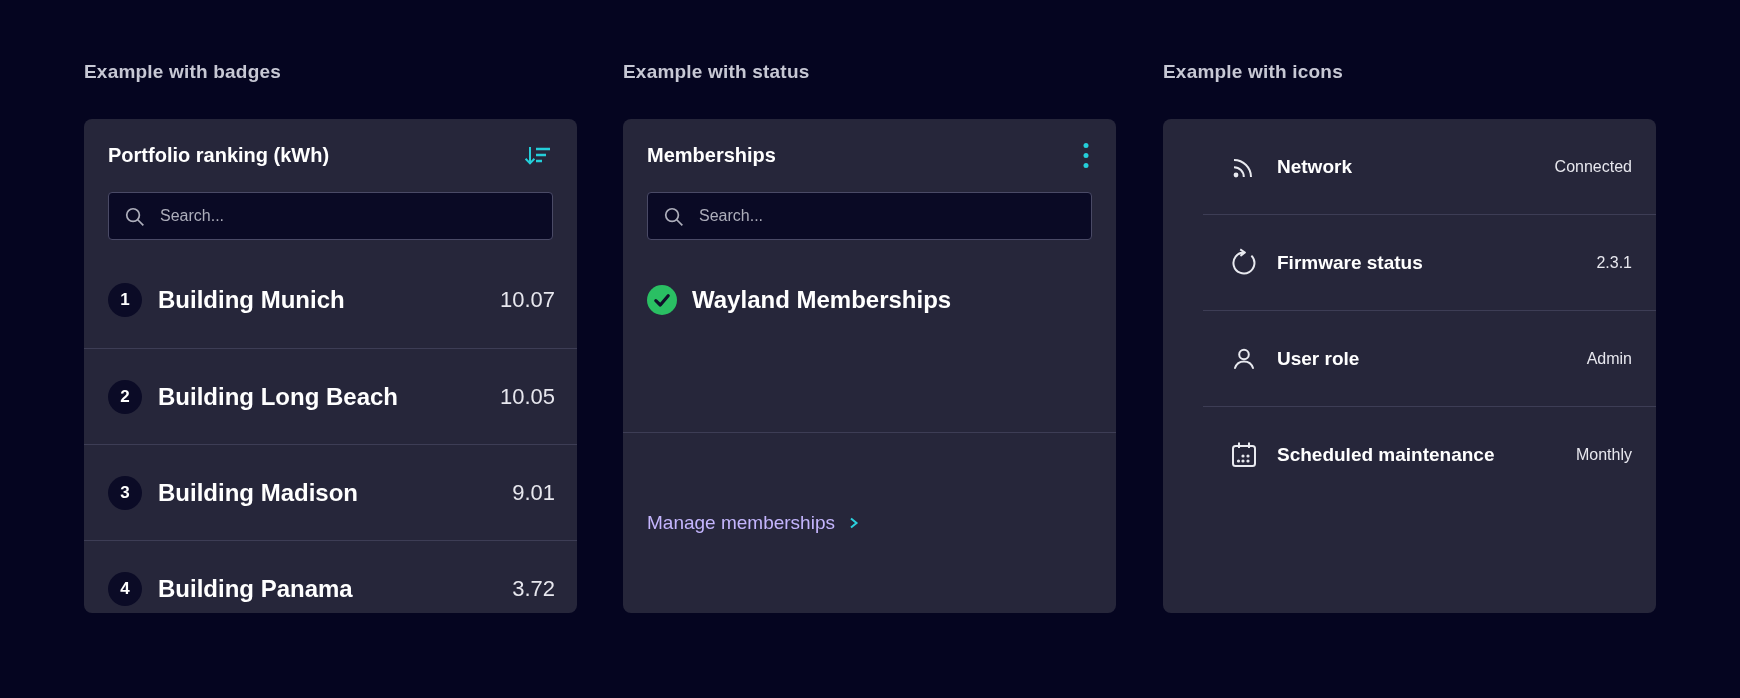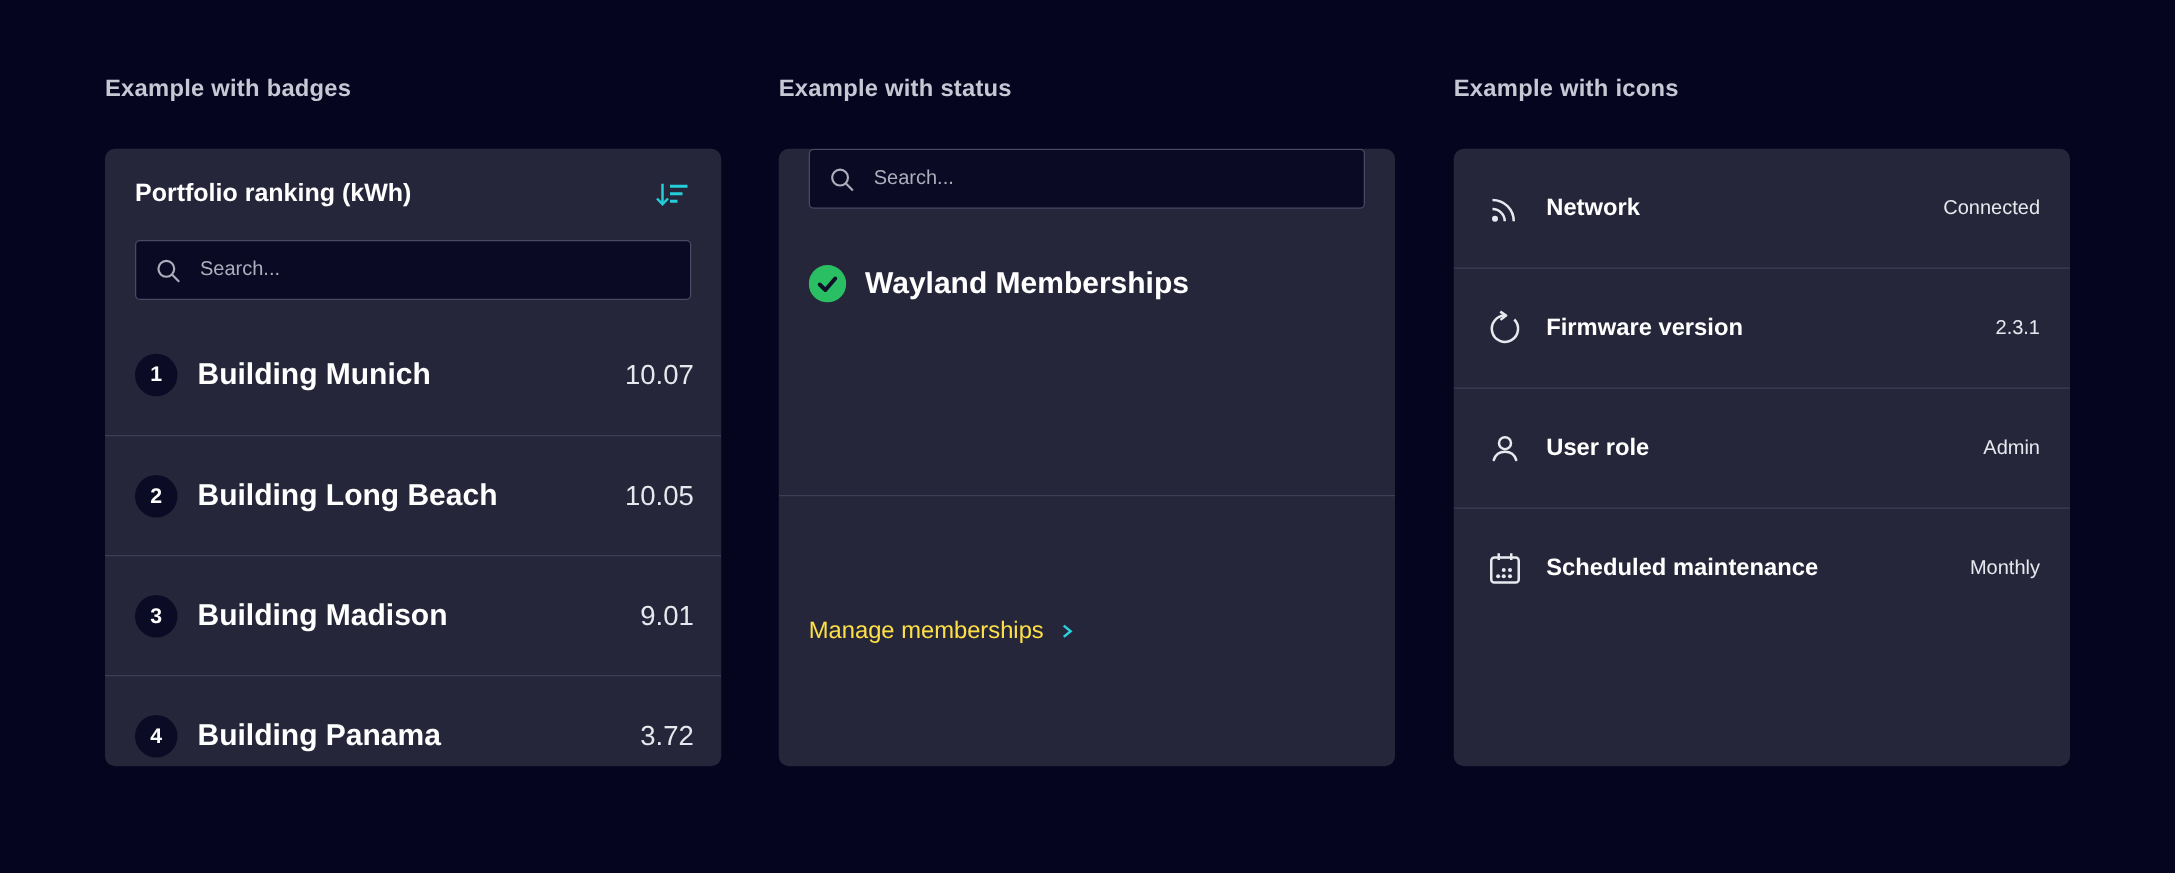--- a/index.html
+++ b/index.html
@@ -70,27 +70,27 @@
 
   .status-icon { flex: 0 0 30px; width: 30px; height: 30px; }
   .member-label { margin-left: 15px; }
 
   .card-footer {
     flex: 1; border-top: 1px solid #3d3d55;
     display: flex; align-items: center; padding: 0 24px;
   }
   .footer-link {
     display: flex; align-items: center; gap: 13px;
-    color: #fde047; font-size: 19px; text-decoration: none; cursor: pointer;
+    color: #c4b5fd; font-size: 19px; text-decoration: none; cursor: pointer;
   }
 
   .device-card { justify-content: flex-start; }
   .device-row {
     flex: 0 0 96px; height: 96px;
-    display: flex; align-items: center; padding: 0 24px 0 26px;
+    display: flex; align-items: center; padding: 0 24px 0 26px; margin-left: 40px;
   }
   .device-row.bordered { border-bottom: 1px solid #3d3d55; }
   .device-icon { flex: 0 0 30px; width: 30px; height: 30px; color: #e8e9ef; }
   .device-label { margin-left: 18px; font-size: 19px; font-weight: bold; color: #ffffff; }
   .device-value { margin-left: auto; font-size: 16px; color: #e7e7ee; }
 
   svg { display: block; }
 </style>
 </head>
 <body>
@@ -144,20 +144,32 @@
           <span class="row-label">Building Panama</span>
           <span class="row-value">3.72</span>
         </div>
       </div>
     </div>
   </section>
 
   <section class="col col-2">
     <h2 class="section-heading">Example with status</h2>
     <div class="card">
+      <div class="card-header">
+        <div class="card-title">Memberships</div>
+        <button class="icon-btn">
+          <span>
+            <svg width="8" height="27" viewBox="0 0 8 27" fill="none">
+              <circle cx="4" cy="3.5" r="2.5" fill="#24ced9"></circle>
+              <circle cx="4" cy="13.5" r="2.5" fill="#24ced9"></circle>
+              <circle cx="4" cy="23.5" r="2.5" fill="#24ced9"></circle>
+            </svg>
+          </span>
+        </button>
+      </div>
       <div class="search-wrap">
         <span>
           <svg width="23" height="23" viewBox="0 0 24 24" fill="none">
             <circle cx="10.5" cy="10.5" r="6.6" stroke="#adaebb" stroke-width="1.8"></circle>
             <path d="M15.4 15.4 L21.2 21.2" stroke="#adaebb" stroke-width="1.8"></path>
           </svg>
         </span>
         <input type="text" placeholder="Search..." style="">
       </div>
       <div class="rows">
@@ -199,21 +211,21 @@
         <span class="device-label">Network</span>
         <span class="device-value">Connected</span>
       </div>
       <div class="device-row bordered">
         <span class="device-icon">
           <svg width="30" height="30" viewBox="0 0 30 30" fill="none">
             <path d="M22.4 7.6 A10.5 10.5 0 1 1 15 4.5" stroke="#e8e9ef" stroke-width="2" fill="none"></path>
             <path d="M11.2 1.3 L15.9 4.5 L11.4 7.9" stroke="#e8e9ef" stroke-width="2" fill="none" stroke-linejoin="round"></path>
           </svg>
         </span>
-        <span class="device-label">Firmware version</span>
+        <span class="device-label">Firmware status</span>
         <span class="device-value">2.3.1</span>
       </div>
       <div class="device-row bordered">
         <span class="device-icon">
           <svg width="30" height="30" viewBox="0 0 30 30" fill="none">
             <circle cx="15" cy="10.5" r="4.8" stroke="#e8e9ef" stroke-width="2"></circle>
             <path d="M6 24 C7.4 19.6 10.8 17.4 15 17.4 C19.2 17.4 22.6 19.6 24 24" stroke="#e8e9ef" stroke-width="2" fill="none" stroke-linecap="round"></path>
           </svg>
         </span>
         <span class="device-label">User role</span>

